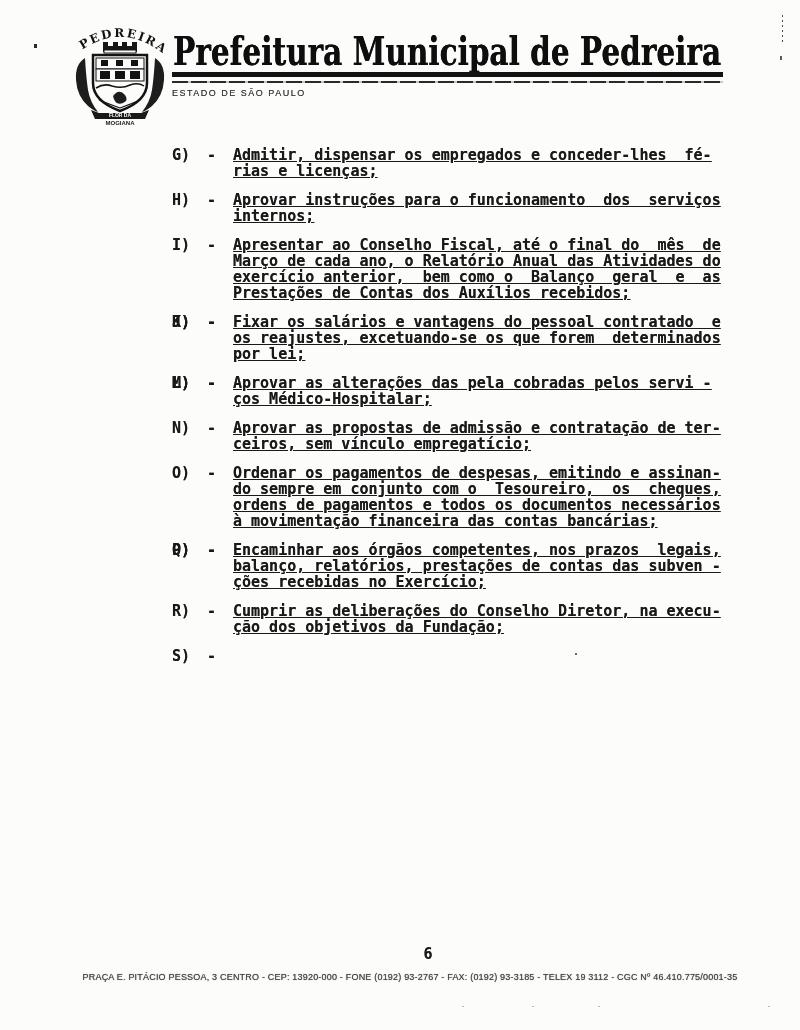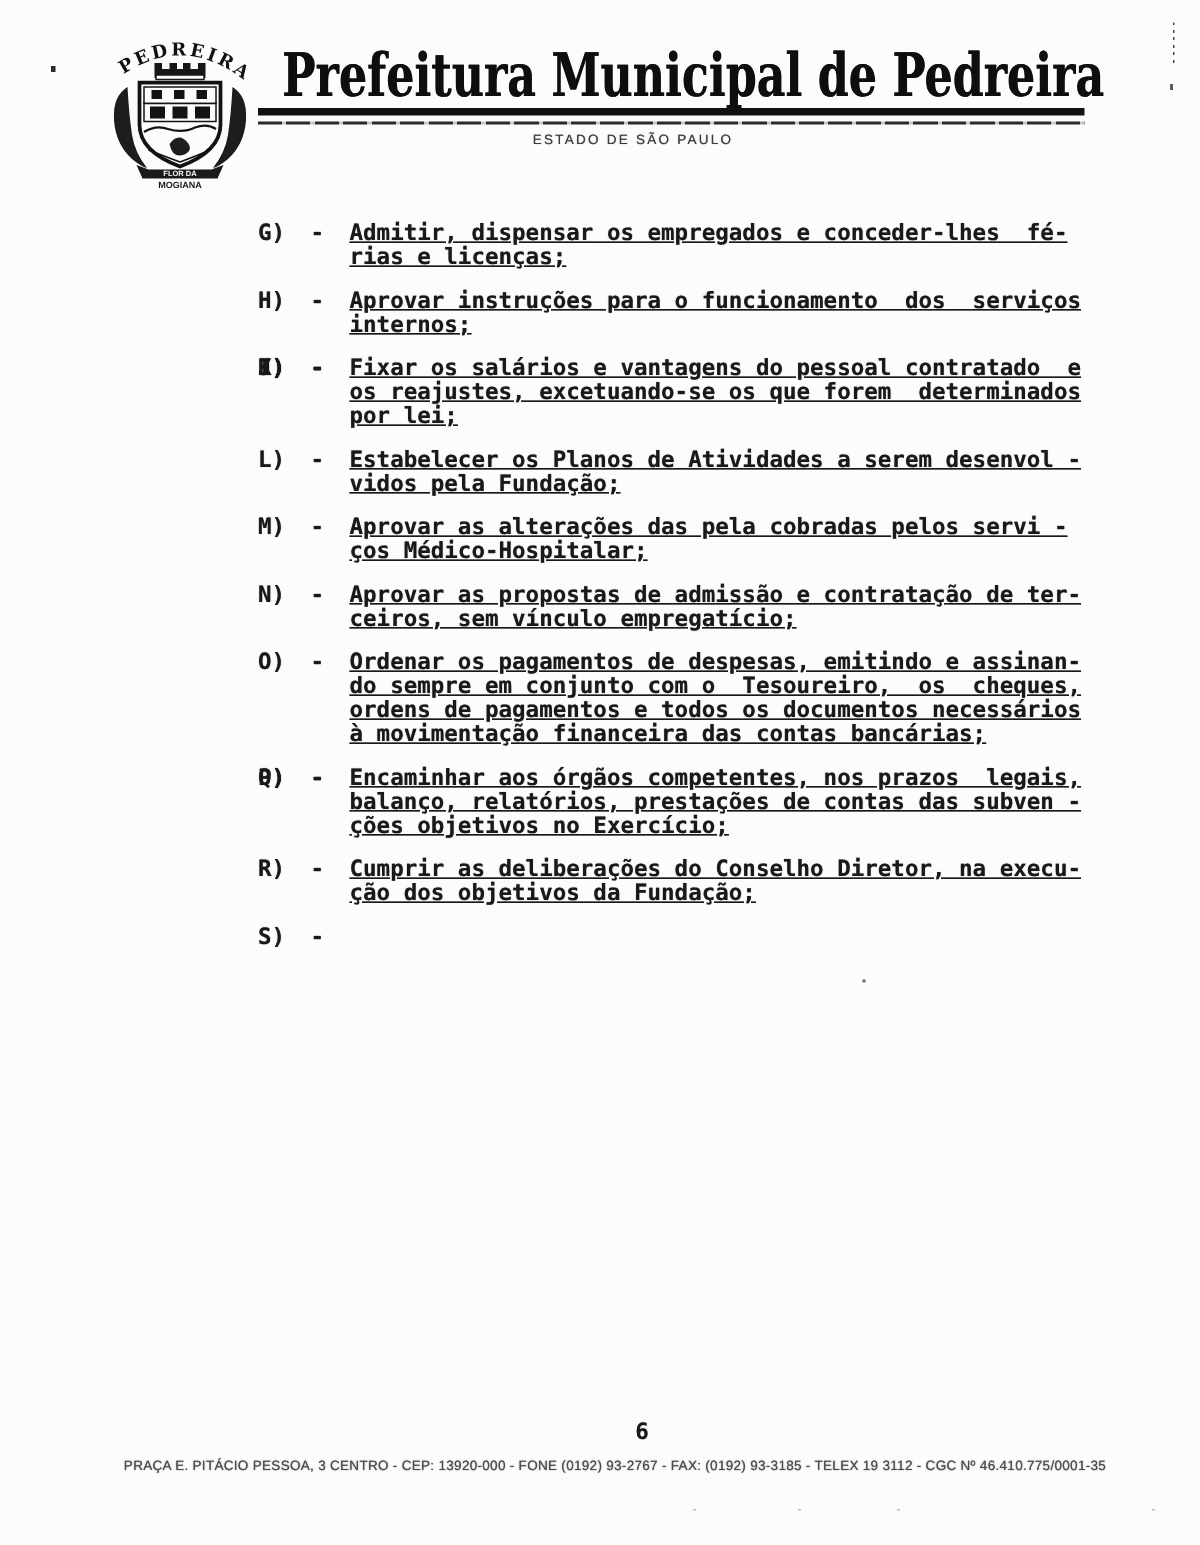--- a/index.html
+++ b/index.html
@@ -11,40 +11,39 @@
     background: #fcfcfa;
     overflow: hidden;
     font-family: "DejaVu Sans Mono", "Liberation Mono", monospace;
     color: #191919;
   }
 
   
   .letterhead { position: absolute; top: 0; left: 0; width: 100%; height: 148px; }
   .coat-of-arms { position: absolute; left: 63px; top: 18px; width: 114px; height: 110px; }
   .org-title {
-    position: absolute; left: 188px; top: 30px; width: 551px;
+    position: absolute; left: 173px; top: 30px; width: 551px;
     margin: 0; padding: 0;
     font-family: "DejaVu Serif", "Liberation Serif", serif;
     font-weight: bold;
     font-size: 40px;
     line-height: 42px;
     white-space: nowrap;
     color: #0e0e0e;
     text-shadow: 0.4px 0 0 #0e0e0e;
   }
   .org-title > span { display: inline-block; transform-origin: left center; }
   .header-divider { position: absolute; left: 172px; top: 72px; width: 551px; }
   .header-divider .rule-thick { height: 5px; background: #121212; }
   .header-divider .rule-thin {
     height: 2px; margin-top: 4px;
     background: repeating-linear-gradient(90deg, #2a2a2a 0 16px, rgba(42,42,42,0.25) 16px 19px);
   }
   .org-subtitle {
     position: absolute; left: 172px; top: 88px; width: 500px;
-    text-align: center;
     font-family: "Liberation Sans", sans-serif;
     font-size: 9px; letter-spacing: 1.5px;
     color: #3d3d3d;
     text-shadow: 0 0 0.6px rgba(60,60,60,0.8);
   }
 
   
   .doc-body { position: absolute; top: 147px; left: 0; width: 100%; }
   .item { position: relative; margin-bottom: 13px; font-size: 15px; line-height: 16px; font-weight: bold; text-shadow: 0 0 0.6px rgba(25,25,25,0.65); }
   .item-letter { position: absolute; left: 172px; top: 0; }
@@ -141,40 +140,42 @@
       <div class="item">
         <span class="item-letter">H)</span>
         <span class="item-dash">-</span>
         <div class="item-text">Aprovar instruções para o funcionamento  dos  serviços
 internos;</div>
       </div>
 
       <div class="item">
         <span class="item-letter">I)</span>
         <span class="item-dash">-</span>
+        <div class="item-text">Apresentar ao Conselho Fiscal, até o final do  mês  de
+Março de cada ano, o Relatório Anual das Atividades do
+exercício anterior,  bem como o  Balanço  geral  e  as
+Prestações de Contas dos Auxílios recebidos;</div>
       </div>
 
       <div class="item">
         <span class="item-letter">J)</span>
         <span class="item-dash">-</span>
       </div>
 
       <div class="item">
         <span class="item-letter">K)</span>
         <span class="item-dash">-</span>
         <div class="item-text">Fixar os salários e vantagens do pessoal contratado  e
 os reajustes, excetuando-se os que forem  determinados
 por lei;</div>
       </div>
 
       <div class="item">
         <span class="item-letter">L)</span>
         <span class="item-dash">-</span>
-        <div class="item-text">Estabelecer os Planos de Atividades a serem desenvol -
-vidos pela Fundação;</div>
       </div>
 
       <div class="item">
         <span class="item-letter">M)</span>
         <span class="item-dash">-</span>
         <div class="item-text">Aprovar as alterações das pela cobradas pelos servi -
 ços Médico-Hospitalar;</div>
       </div>
 
       <div class="item">
@@ -196,21 +197,21 @@
       <div class="item">
         <span class="item-letter">P)</span>
         <span class="item-dash">-</span>
       </div>
 
       <div class="item">
         <span class="item-letter">Q)</span>
         <span class="item-dash">-</span>
         <div class="item-text">Encaminhar aos órgãos competentes, nos prazos  legais,
 balanço, relatórios, prestações de contas das subven -
-ções objetivos no Exercício;</div>
+ções recebidas no Exercício;</div>
       </div>
 
       <div class="item">
         <span class="item-letter">R)</span>
         <span class="item-dash">-</span>
         <div class="item-text">Cumprir as deliberações do Conselho Diretor, na execu-
 ção dos objetivos da Fundação;</div>
       </div>
 
       <div class="item">

